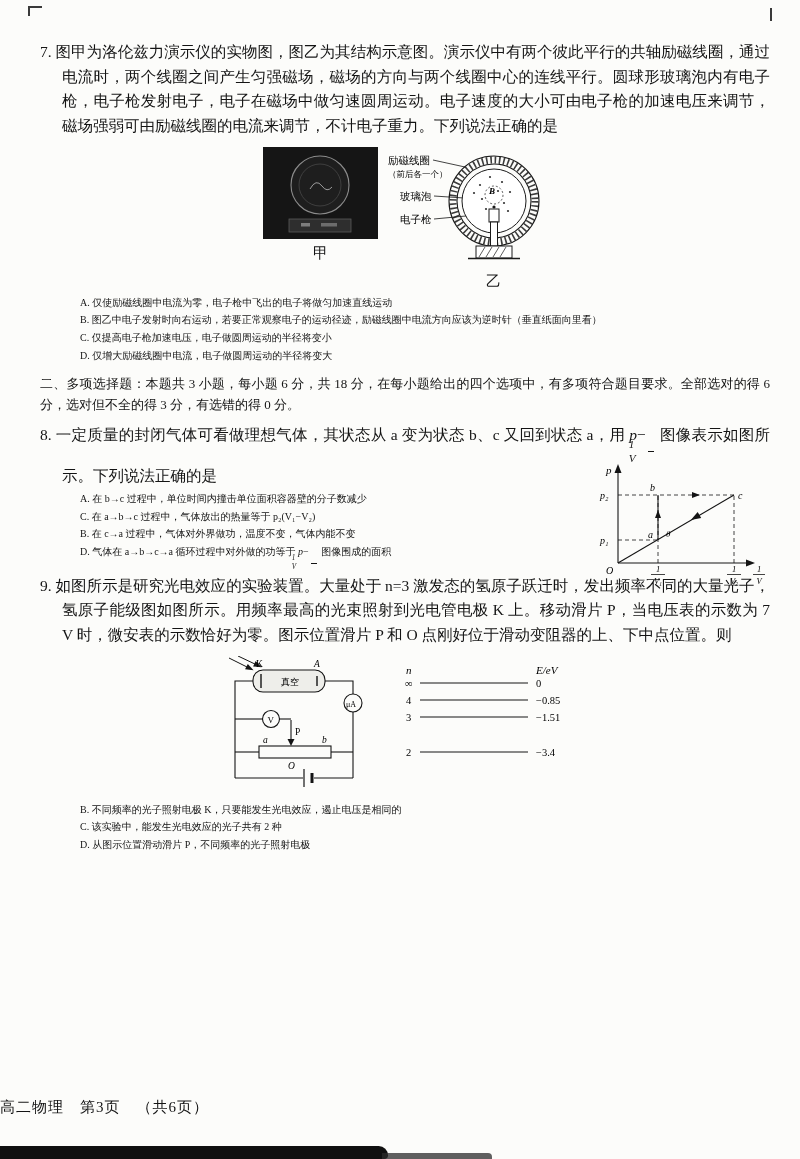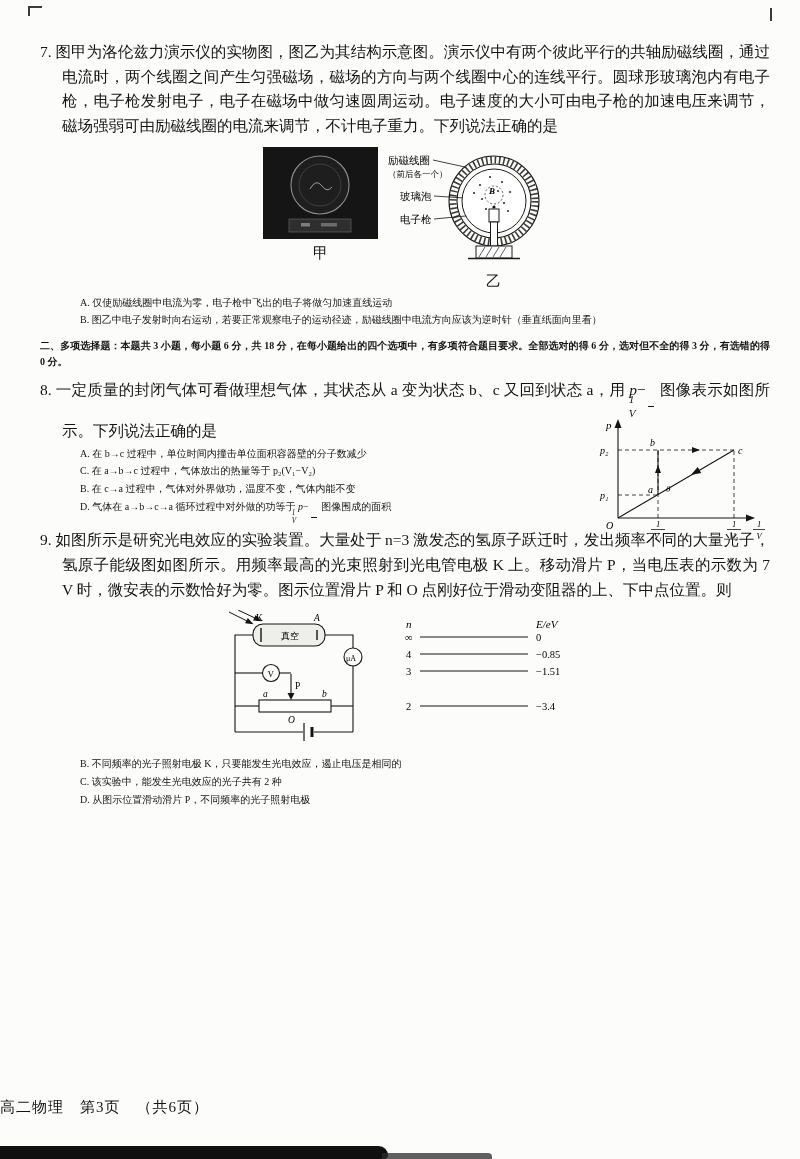--- a/index.html
+++ b/index.html
@@ -18,21 +18,21 @@
     font-size:15.5px;line-height:1.59;margin:0 0 2px;
     text-align:justify;
     padding-left:22px;text-indent:-22px;
   }
   .opt{
     font-size:10px;line-height:1.58;margin:2px 0 2px 40px;
     text-align:justify;
     padding-left:22px;text-indent:-22px;
   }
   .sec-head{
-    font-size:10px;line-height:1.6;font-weight:bold;
+    font-size:13px;line-height:1.6;font-weight:normal;
     margin:10px 0 8px;text-align:justify;
   }
   .fig-row{display:flex;align-items:flex-start;}
   .q7-figs{margin:8px 0 4px 223px;gap:8px;}
   .q9-figs{margin:8px 0 6px 185px;gap:10px;}
   .fig-caption{font-size:15px;text-align:center;margin-top:1px;}
   .cap-yi{text-align:left;padding-left:100px;}
   .q8{position:relative;}
   .q8-graph{position:absolute;top:36px;right:0;width:176px;}
   .q8 .opt{margin-right:182px;}
@@ -127,20 +127,22 @@
               <line x1="114" y1="110" x2="120" y2="100"></line>
           </g>
           <line x1="82" y1="111.5" x2="134" y2="111.5" stroke="#1a1a1a" stroke-width="1.6"></line>
         </svg>
         <div class="fig-caption cap-yi">乙</div>
       </div>
     </div>
 
     <p class="opt">A. 仅使励磁线圈中电流为零，电子枪中飞出的电子将做匀加速直线运动</p>
     <p class="opt">B. 图乙中电子发射时向右运动，若要正常观察电子的运动径迹，励磁线圈中电流方向应该为逆时针（垂直纸面向里看）</p>
+    <p class="opt">C. 仅提高电子枪加速电压，电子做圆周运动的半径将变小</p>
+    <p class="opt">D. 仅增大励磁线圈中电流，电子做圆周运动的半径将变大</p>
   </section>
 
   <p class="sec-head">二、多项选择题：本题共 3 小题，每小题 6 分，共 18 分，在每小题给出的四个选项中，有多项符合题目要求。全部选对的得 6 分，选对但不全的得 3 分，有选错的得 0 分。</p>
 
   <section class="q8">
     <p class="stem"><span>8. 一定质量的封闭气体可看做理想气体，其状态从 a 变为状态 b、c 又回到状态 a，用 </span><i class="v">p</i><span>−</span><span class="frac">
           <span class="fn">1</span>
           <span class="fd">V</span>
         </span><span> 图像表示如图所示。下列说法正确的是</span></p>
 

